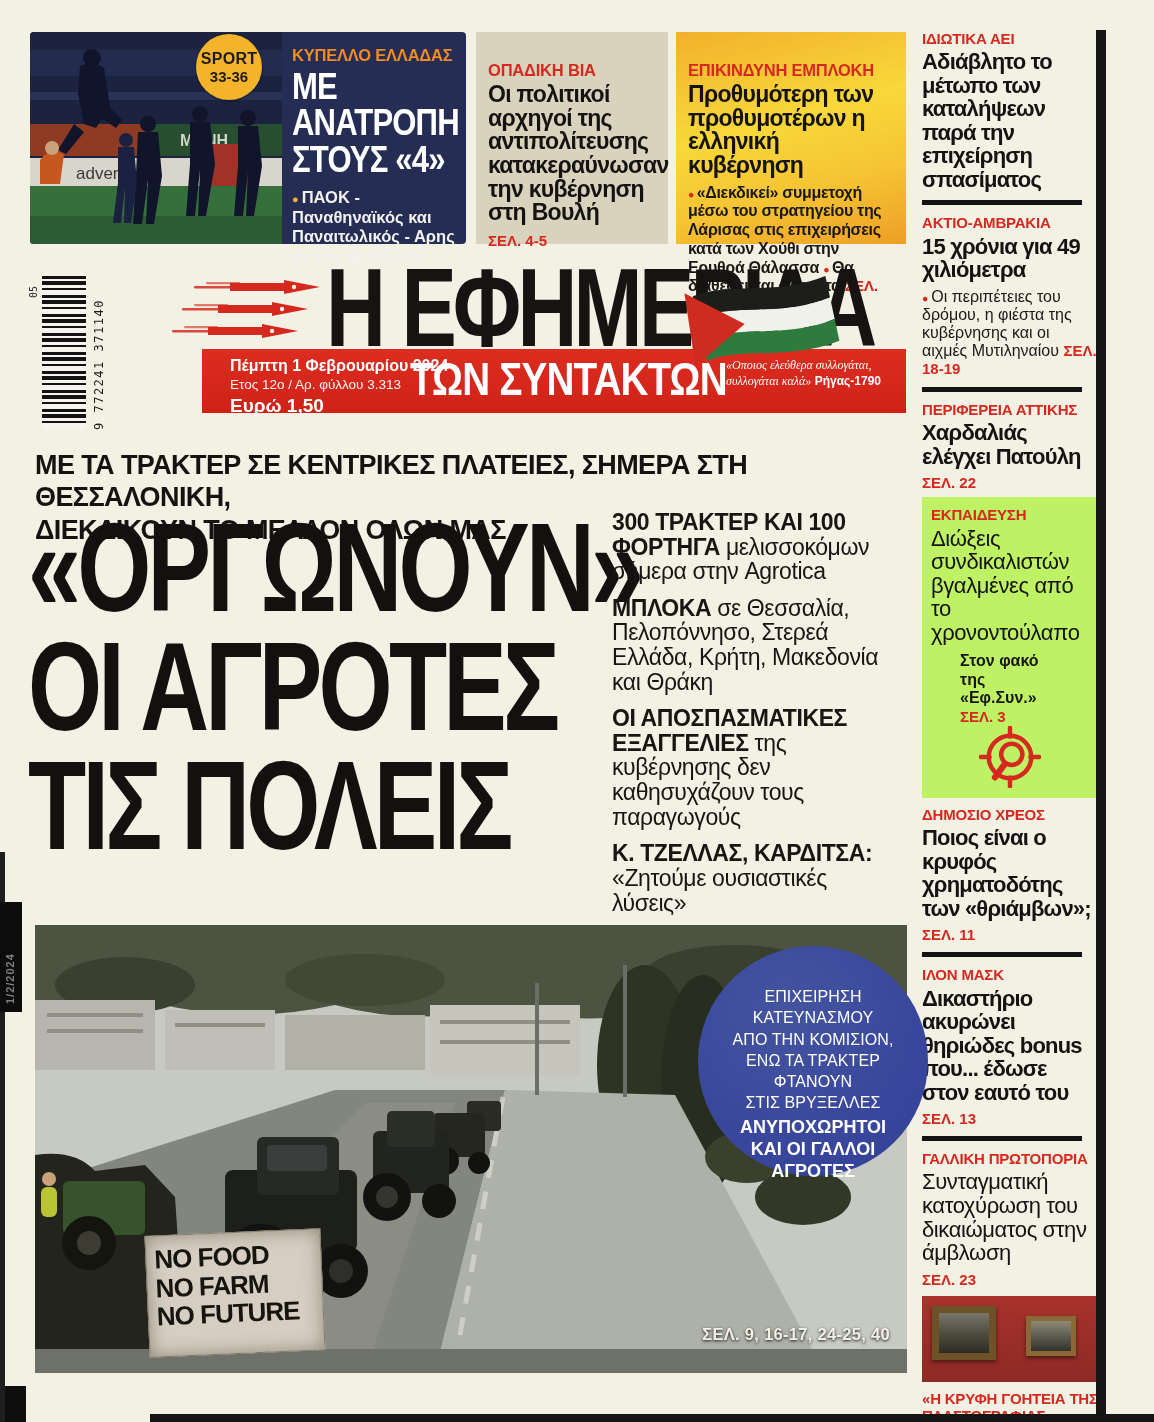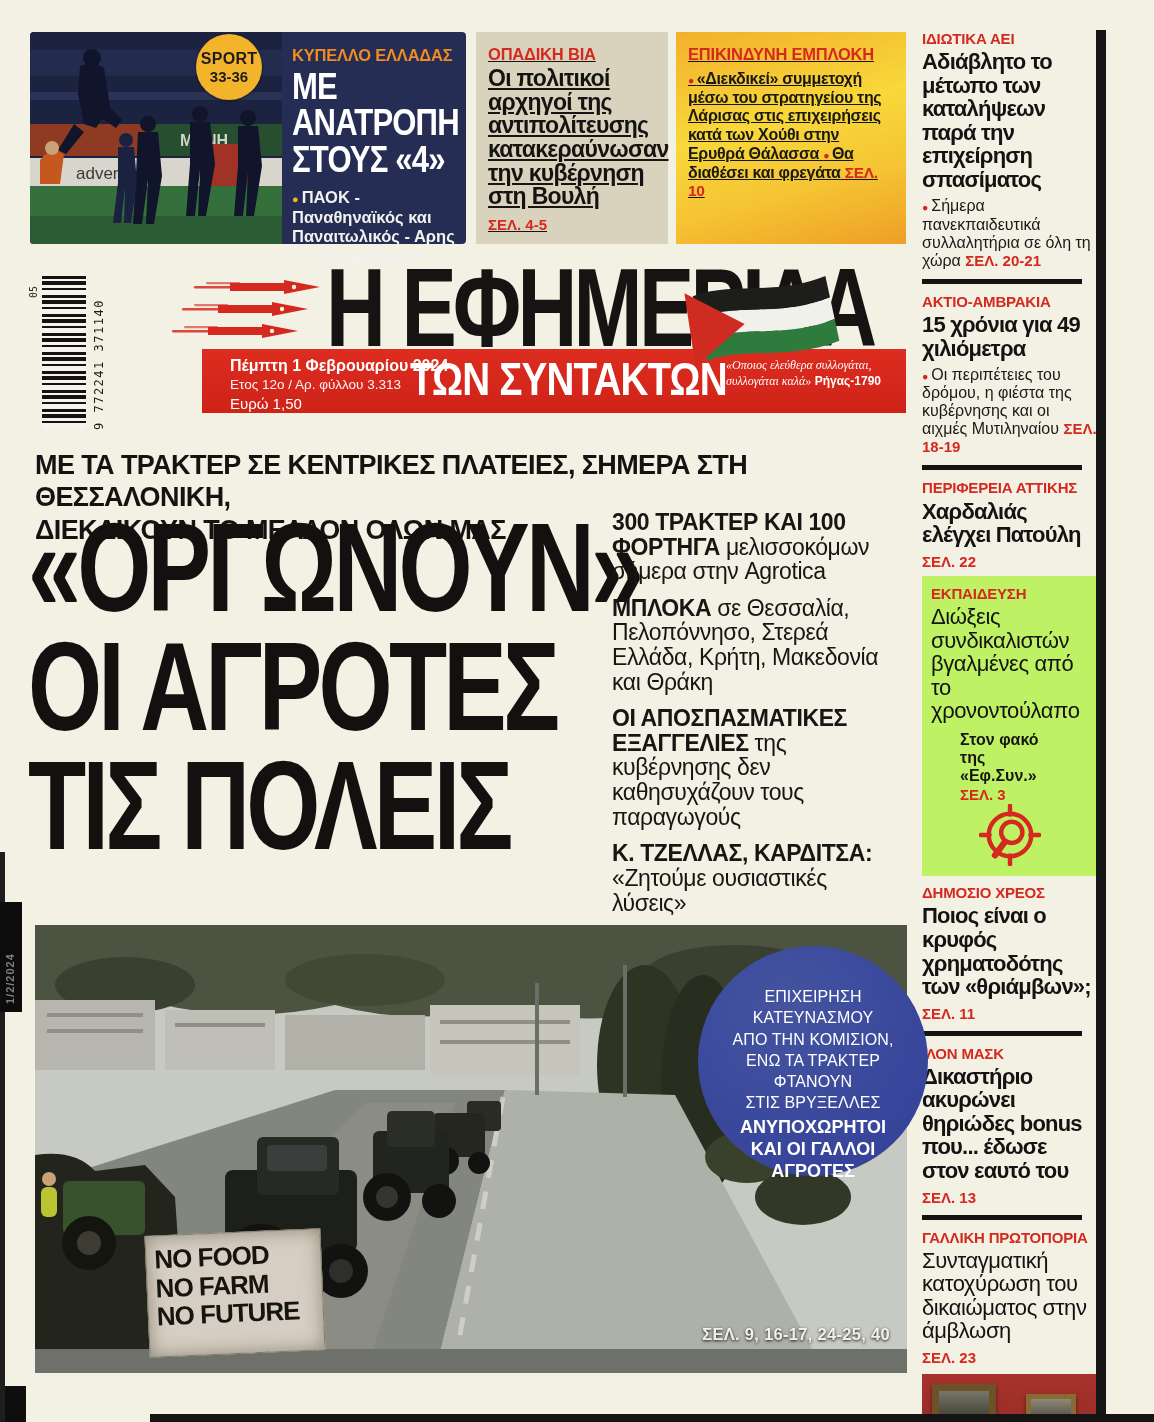--- a/index.html
+++ b/index.html
@@ -26,21 +26,21 @@
     font-weight:bold; color:#1e1c18; z-index:3; box-shadow:0 1px 3px rgba(0,0,0,.4);}
   #sport-badge .b1{ font-size:16px; letter-spacing:.3px;}
   #sport-badge .b2{ font-size:15px; }
   #sport-text{ position:absolute; left:262px; top:14px; width:166px; }
   .sport-kicker{ color:#ef8b20; font-weight:bold; font-size:16.5px; letter-spacing:-.2px; margin-bottom:4px;}
   .sport-title{ display:block; width:198px; transform:scaleX(.84); transform-origin:0 0;
     font-size:37px; line-height:.98; font-weight:bold; color:#fff; letter-spacing:-1px; margin-bottom:10px;}
   .sport-bullet{ color:#f2f2ef; font-size:16.5px; line-height:1.2; font-weight:bold;}
   .sport-bullet::before{ content:"● "; color:#f3b42c; font-size:11px; }
 
-  .news-box{ padding:13px 12px;text-decoration:underline; }
+  .news-box{ padding:29px 12px; }
   #box-opadiki{ left:476px; top:32px; width:192px; height:212px; background:#d9d3bd; }
   #box-emploki{ left:676px; top:32px; width:230px; height:212px;
     background:linear-gradient(165deg,#f2b02c 0%,#f8d83a 42%,#f5c433 70%,#ee9f26 100%); }
   .box-kicker{ color:var(--red); font-weight:bold; font-size:16.5px; margin-bottom:3px; letter-spacing:-.2px;}
   .box-title{ font-weight:bold; font-size:23px; line-height:1.03; letter-spacing:-.7px; color:#141312;}
   .box-page{ color:var(--red); font-weight:bold; font-size:15.5px; margin-top:7px;}
   .yx-body{ font-size:16px; line-height:1.17; margin-top:6px; color:#191814; font-weight:bold; letter-spacing:-.3px;}
   .dotted::before{ content:"● "; color:var(--red); font-size:10.5px; }
   .yx-body .pageref{ font-size:15.5px; }
 
@@ -53,21 +53,21 @@
   .bc-top{ position:absolute; left:-8px; top:26px; transform-origin:0 0; transform:rotate(-90deg);
     font-family:"DejaVu Sans Mono", monospace; font-size:10px; color:#2a2a2a;}
   #pens-logo{ left:172px; top:274px; width:158px; height:72px; z-index:2;}
   #mast-title{ left:326px; top:252px; z-index:1; font-weight:bold; font-size:112px; letter-spacing:-5px; color:#161412; line-height:1;}
   #mast-title .cond{ transform:scaleX(.74); }
   #flag{ left:683px; top:274px; width:158px; height:104px; z-index:4; }
   #red-band{ left:202px; top:349px; width:704px; height:64px; background:linear-gradient(180deg,#dd2c20,#cf2318); z-index:2;}
   #date-block{ position:absolute; left:28px; top:7px; color:#fff; line-height:1.28;}
   #date-block .d1{ font-weight:bold; font-size:16px;}
   #date-block .d2{ font-size:13.5px; opacity:.95;}
-  #date-block .d3{ font-weight:normal; font-size:15px;}
+  #date-block .d3{ font-weight:bold; font-size:19px;}
   #band-title{ position:absolute; left:208px; top:3px; color:#fff; font-weight:bold; font-size:46px; letter-spacing:-1px;}
   #band-title .cond{ transform:scaleX(.84); }
   #band-quote{ position:absolute; left:524px; top:9px; width:178px; color:#fff; font-size:12px; line-height:1.3;}
   #band-quote .q{ font-family:"Liberation Serif", serif; font-style:italic; }
   #band-quote .qa{ font-weight:bold; }
   #black-band{ left:92px; top:413px; width:814px; height:30px; background:#121212; display:flex; align-items:center; justify-content:space-between; padding:0 18px 0 24px; z-index:3;}
   #tagline{ color:#e3e1da; font-size:13px; letter-spacing:5.5px; white-space:nowrap;}
   #website{ color:#fff; font-weight:bold; font-size:20px; letter-spacing:.3px;}
 
   
@@ -175,20 +175,21 @@
   </div>
 
   <div class="abs news-box" id="box-opadiki">
     <div class="box-kicker">ΟΠΑΔΙΚΗ ΒΙΑ</div>
     <div class="box-title">Οι πολιτικοί αρχηγοί της αντιπολίτευσης κατακεραύνωσαν την κυβέρνηση στη Βουλή</div>
     <div class="box-page pageref">ΣΕΛ. 4-5</div>
   </div>
 
   <div class="abs news-box" id="box-emploki">
     <div class="box-kicker">ΕΠΙΚΙΝΔΥΝΗ ΕΜΠΛΟΚΗ</div>
+    <div class="box-title">Προθυμότερη των προθυμοτέρων η ελληνική κυβέρνηση</div>
     <div class="yx-body">
       <span class="dotted">«Διεκδικεί» συμμετοχή μέσω του στρατηγείου της Λάρισας στις επιχειρήσεις κατά των Χούθι στην Ερυθρά Θάλασσα</span>
       <span class="dotted">Θα διαθέσει και φρεγάτα</span>
       <span class="pageref">ΣΕΛ. 10</span>
     </div>
   </div>
 
   <div class="abs" id="barcode">
     <div class="bars"></div>
     <span class="bc-num">9 772241 371140</span>
@@ -334,21 +335,20 @@
     <div class="c-bold">ΑΝΥΠΟΧΩΡΗΤΟΙ
 ΚΑΙ ΟΙ ΓΑΛΛΟΙ
 ΑΓΡΟΤΕΣ</div>
   </div>
 
   <div class="abs" id="sidebar">
 
     <div class="sb-item">
       <div class="sb-kicker">ΙΔΙΩΤΙΚΑ ΑΕΙ</div>
       <div class="sb-title">Αδιάβλητο το μέτωπο των καταλήψεων παρά την επιχείρηση σπασίματος</div>
-      <div class="sb-bullet"><span>Σήμερα πανεκπαιδευτικά συλλαλητήρια σε όλη τη χώρα</span> <span class="pageref">ΣΕΛ. 20-21</span></div>
     </div>
     <div class="sb-divider"></div>
 
     <div class="sb-item">
       <div class="sb-kicker">ΑΚΤΙΟ-ΑΜΒΡΑΚΙΑ</div>
       <div class="sb-title">15 χρόνια για 49 χιλιόμετρα</div>
       <div class="sb-bullet"><span>Οι περιπέτειες του δρόμου, η φιέστα της κυβέρνησης και οι αιχμές Μυτιληναίου</span> <span class="pageref">ΣΕΛ. 18-19</span></div>
     </div>
     <div class="sb-divider"></div>
 

